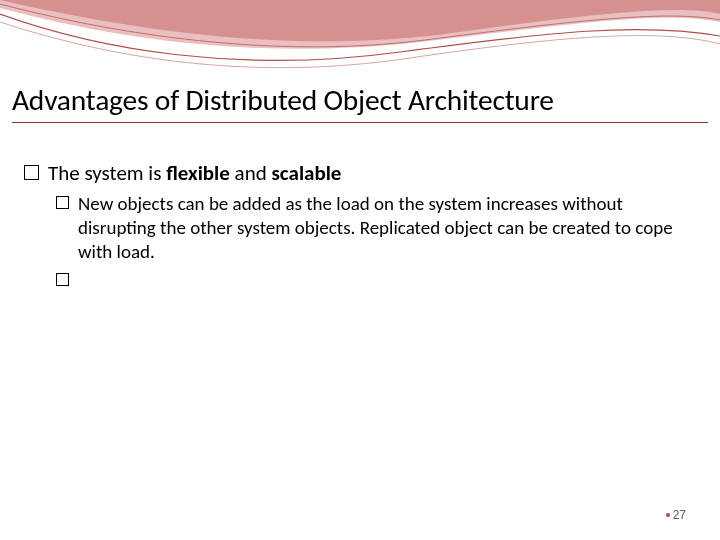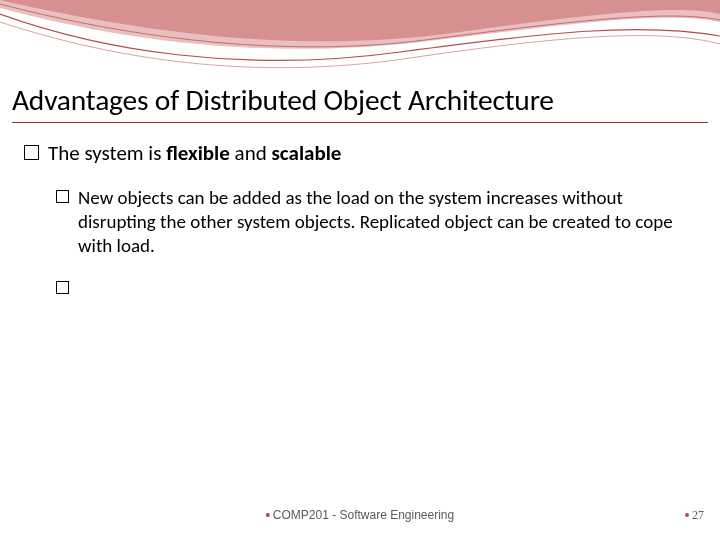--- a/index.html
+++ b/index.html
@@ -30,37 +30,37 @@
     color: #000;
     letter-spacing: -0.2px;
     padding-bottom: 4px;
     border-bottom: 1px solid #9b2e2e;
     font-family: Calibri, "Segoe UI", Arial, sans-serif;
   }
   .content {
     position: absolute;
     left: 18px;
     right: 22px;
-    top: 132px;
+    top: 152px;
   }
   .lvl1, .lvl2 {
     color: #000;
     font-family: Calibri, "Segoe UI", Arial, sans-serif;
   }
   .lvl1 {
     font-size: 21px;
     line-height: 1.25;
     margin-top: 8px;
     position: relative;
     padding-left: 30px;
   }
   .lvl2 {
     font-size: 19px;
     line-height: 1.25;
-    margin-top: 20px;
+    margin-top: 6px;
     position: relative;
     padding-left: 60px;
   }
   .box-bullet {
     position: absolute;
     top: 0.26em;
     width: 14px;
     height: 14px;
     border: 1.6px solid #000;
     background: #fff;
@@ -79,23 +79,22 @@
     color: #5a5a5a;
   }
   .footer-center {
     position: absolute;
     left: 50%;
     transform: translateX(-50%);
     white-space: nowrap;
   }
   .footer-right {
     position: absolute;
-    right: 16px;
+    right: 34px;
     white-space: nowrap;
-    font-family: Liberation Serif, serif;
   }
   .dot {
     display: inline-block;
     width: 4px; height: 4px;
     background: #b04a4a;
     border-radius: 50%;
     vertical-align: middle;
     margin-right: 3px;
     position: relative;
     top: -1px;
@@ -129,19 +128,16 @@
   </div>
 
 
   <div class="lvl2">
     <span class="box-bullet"></span>
   </div>
 
 </div>
 
 <div class="footer">
-  <div class="footer-center">
-    <span class="dot"></span><span>COMP201 - Software Engineering</span>
-  </div>
   <div class="footer-right">
     <span class="dot"></span><span>27</span>
   </div>
 </div>
 
 </body></html>

